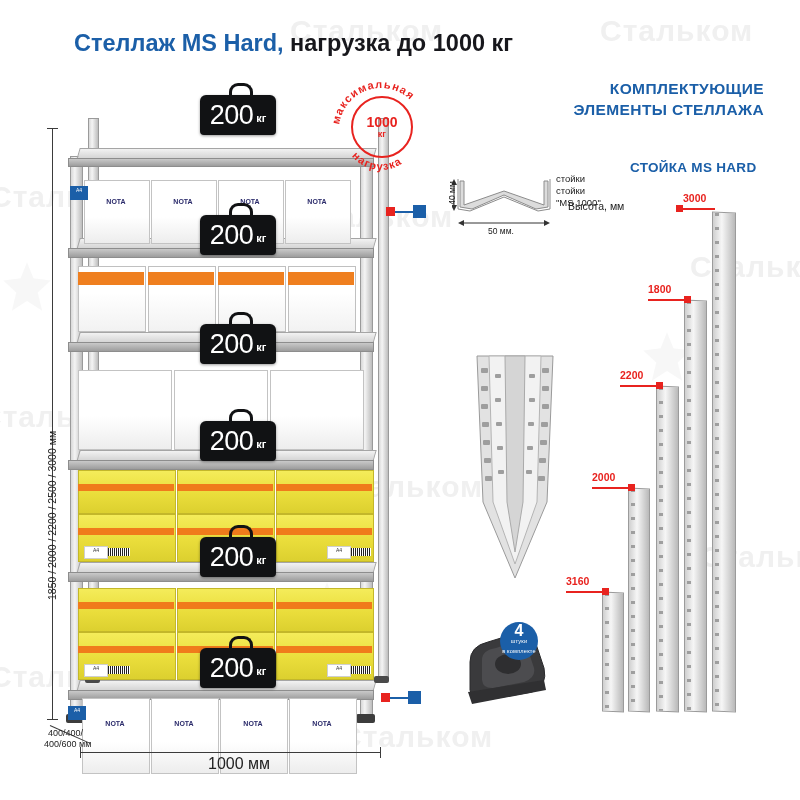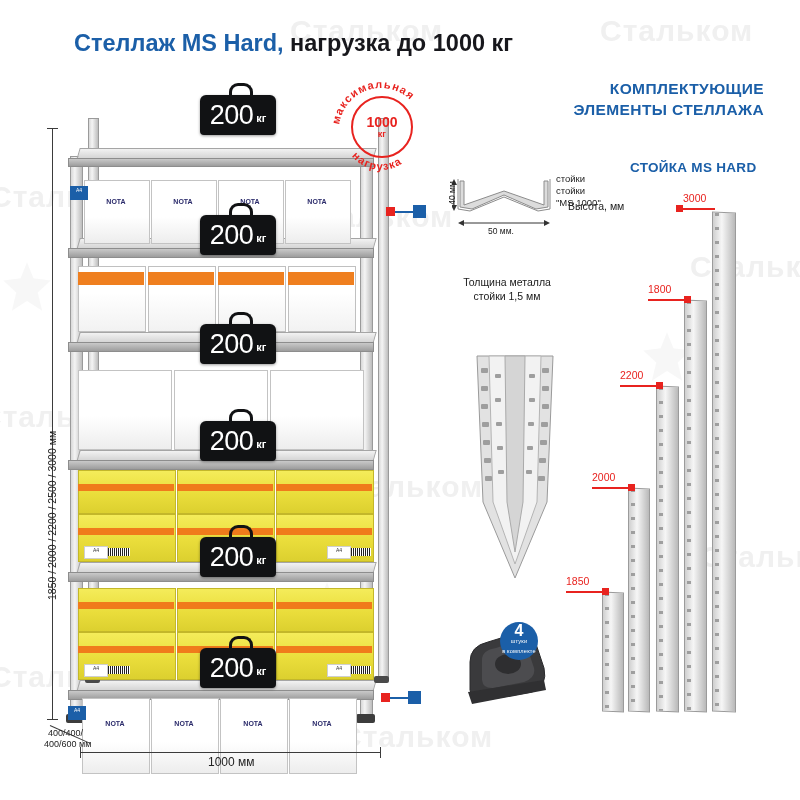--- a/index.html
+++ b/index.html
@@ -213,21 +213,21 @@
     height: 96px;
     color: #e8231f;
     font-weight: bold;
     font-size: 10.5px;
   }
   .stamp .arc text { letter-spacing: 1.2px; }
 
   
   .dim-text {
     position: absolute;
-    font-size: 12px;
+    font-size: 16px;
     color: #222;
     white-space: nowrap;
   }
   .dim-v {
     position: absolute;
     left: 40px;
     top: 300px;
     transform: rotate(-90deg);
     transform-origin: left top;
     font-size: 10.5px;
@@ -294,21 +294,21 @@
     justify-content: center;
     line-height: 10px;
   }
   .pcs-badge .n { font-size: 16px; font-weight: bold; }
   .pcs-badge .t { font-size: 5.6px; letter-spacing: .2px; }
 
   
   .tag {
     position: absolute;
     font-size: 10.5px;
-    font-weight: normal;
+    font-weight: bold;
     color: #e8231f;
     white-space: nowrap;
   }
   .tag-line {
     position: absolute;
     height: 1.5px;
     background: #e8231f;
   }
   .tag-dot {
     position: absolute;
@@ -579,24 +579,20 @@
       <polygon points="6,58 12,55 12,61" fill="#333"></polygon>
       <polygon points="98,58 92,55 92,61" fill="#333"></polygon>
     </svg>
     <div class="prof-caption" style="left:-12px; top:22px; transform:rotate(-90deg); font-size:8.5px;">40 мм</div>
     <div class="prof-caption" style="left:36px; top:60px; font-size:8.5px;">50 мм.</div>
     <div class="prof-caption" style="left:104px; top:8px; width:80px;">
       <div>стойки</div>
       <div>стойки</div>
       <div>"MS 1000"</div>
     </div>
-  </div>
-  <div class="caption-center" style="left:442px; top:275px; width:130px;">
-    <div>Толщина металла</div>
-    <div>стойки 1,5 мм</div>
   </div>
 
   <svg style="position:absolute; left:455px; top:352px; width:120px; height:230px;" viewBox="0 0 120 230">
     <polygon points="22,4 98,4 92,150 60,226 28,150" fill="#e2e2e2" stroke="#9a9a9a" stroke-width="1"></polygon>
     <polygon points="34,4 86,4 82,150 60,212 38,150" fill="#f2f2f2" stroke="#b4b4b4" stroke-width="1"></polygon>
     <polygon points="50,4 70,4 68,150 60,200 52,150" fill="#d5d5d5" stroke="#aaaaaa" stroke-width="1"></polygon>
     <g fill="#9e9e9e">
       <rect x="26" y="16" width="7" height="5" rx="1"></rect>
         <rect x="26" y="34" width="7" height="5" rx="1"></rect>
       <rect x="26" y="52" width="7" height="5" rx="1"></rect>
@@ -664,15 +660,15 @@
   </div>
   <div class="tag-dot" style="left:628px; top:484px;"></div>
   <div class="tag-line" style="left:592px; top:487px; width:38px;"></div>
   <div class="tag" style="left:592px; top:471px;">2000</div>
 
   <div class="rpost" style="left:602px; top:592px; width:20px; height:118px; transform:skewY(2deg);">
     <div class="holes"></div>
   </div>
   <div class="tag-dot" style="left:602px; top:588px;"></div>
   <div class="tag-line" style="left:566px; top:591px; width:38px;"></div>
-  <div class="tag" style="left:566px; top:575px;">1850</div>
+  <div class="tag" style="left:566px; top:575px;">3160</div>
 
 </div>
 
 </body></html>

